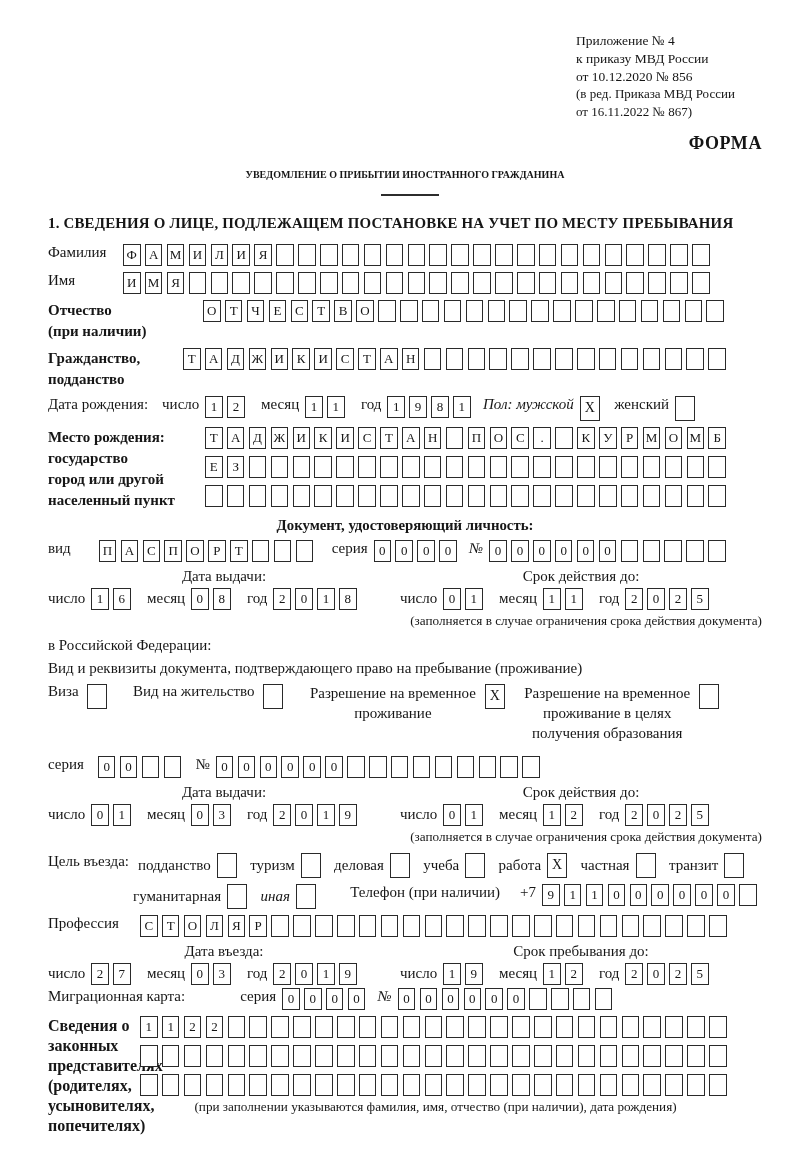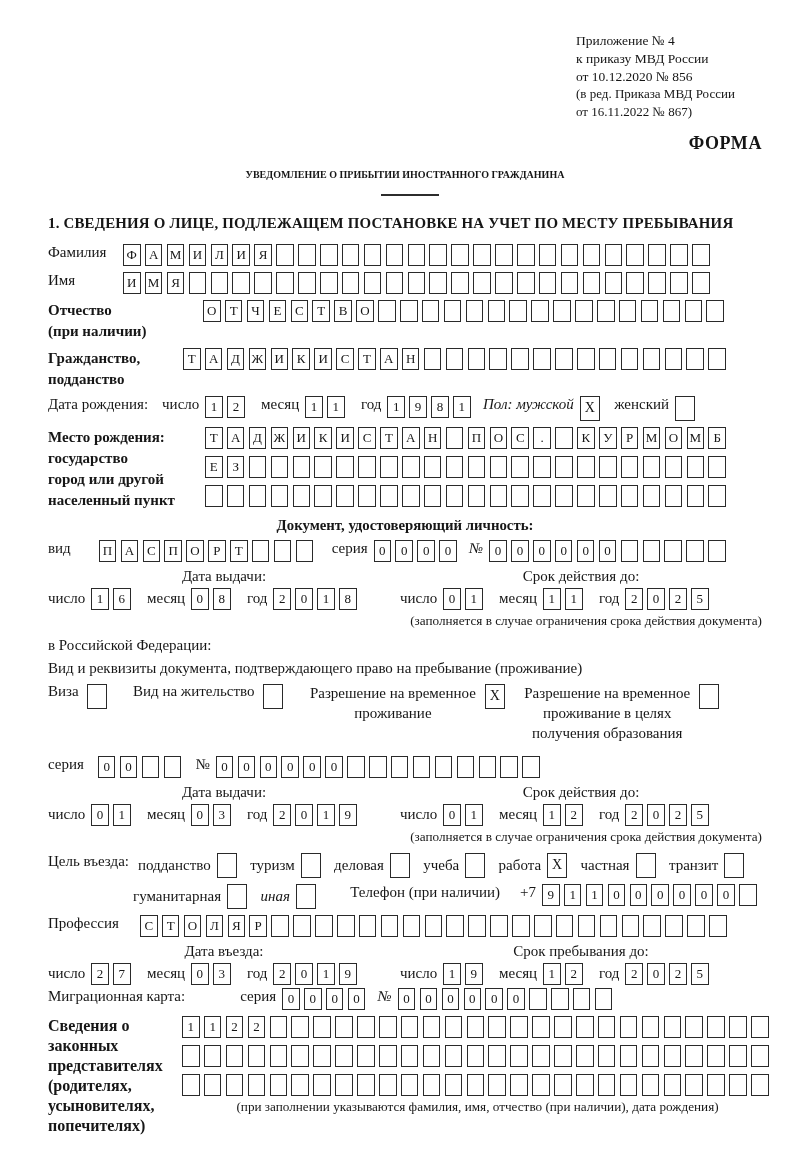--- a/index.html
+++ b/index.html
@@ -57,21 +57,21 @@
   .cb-item{display:flex;align-items:flex-start;}
   .cb-gap{margin-left:8px;margin-top:1px;}
   .cb-text-c{text-align:center;line-height:1.35;display:inline-block;}
   .w168{width:168px;}
 
   
   .opt{display:inline-flex;align-items:center;margin-left:9px;}
   .opt .boxes{margin-left:6px;}
 
   
-  .legal{display:flex;align-items:flex-start;margin-top:1px;gap:42px;}
+  .legal{display:flex;align-items:flex-start;margin-top:1px;}
   .legal .ml-lines div{line-height:20px;}
   .legal-note{font-size:13.2px;text-align:center;margin-top:3px;}
 </style>
 </head>
 <body>
 
 <div class="page">
 
   <div class="hdr">
     <div>Приложение № 4</div>

